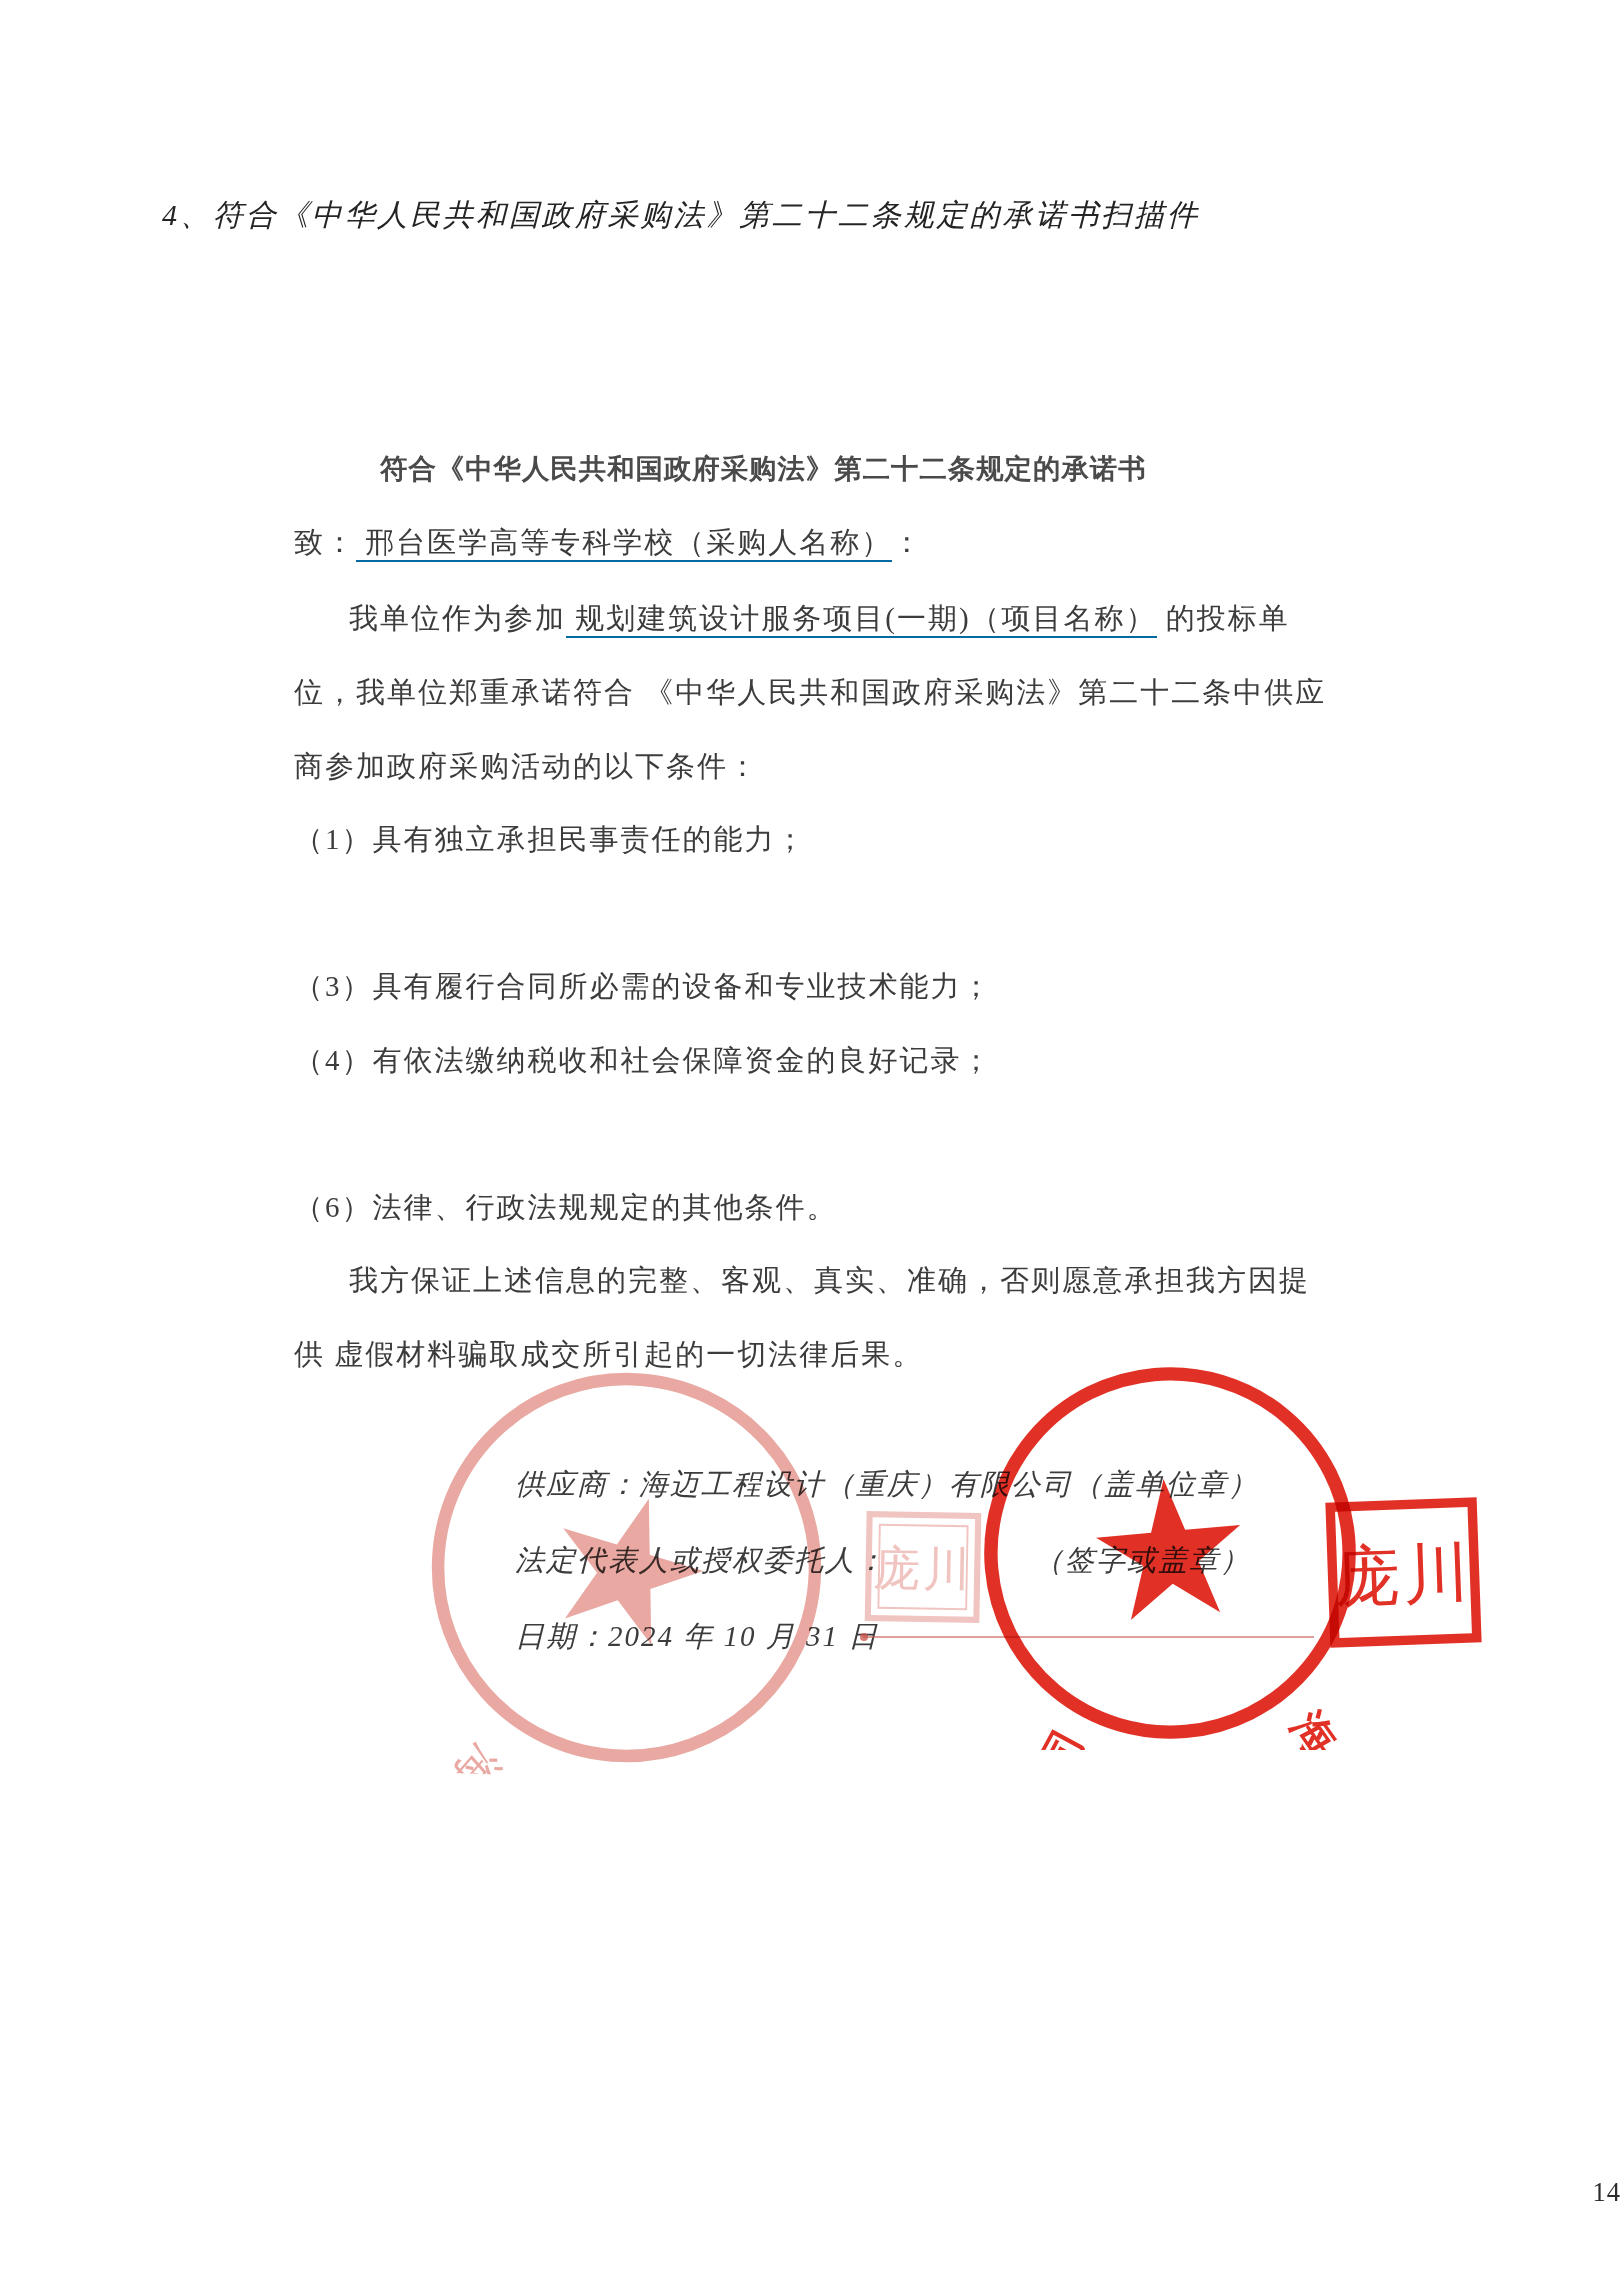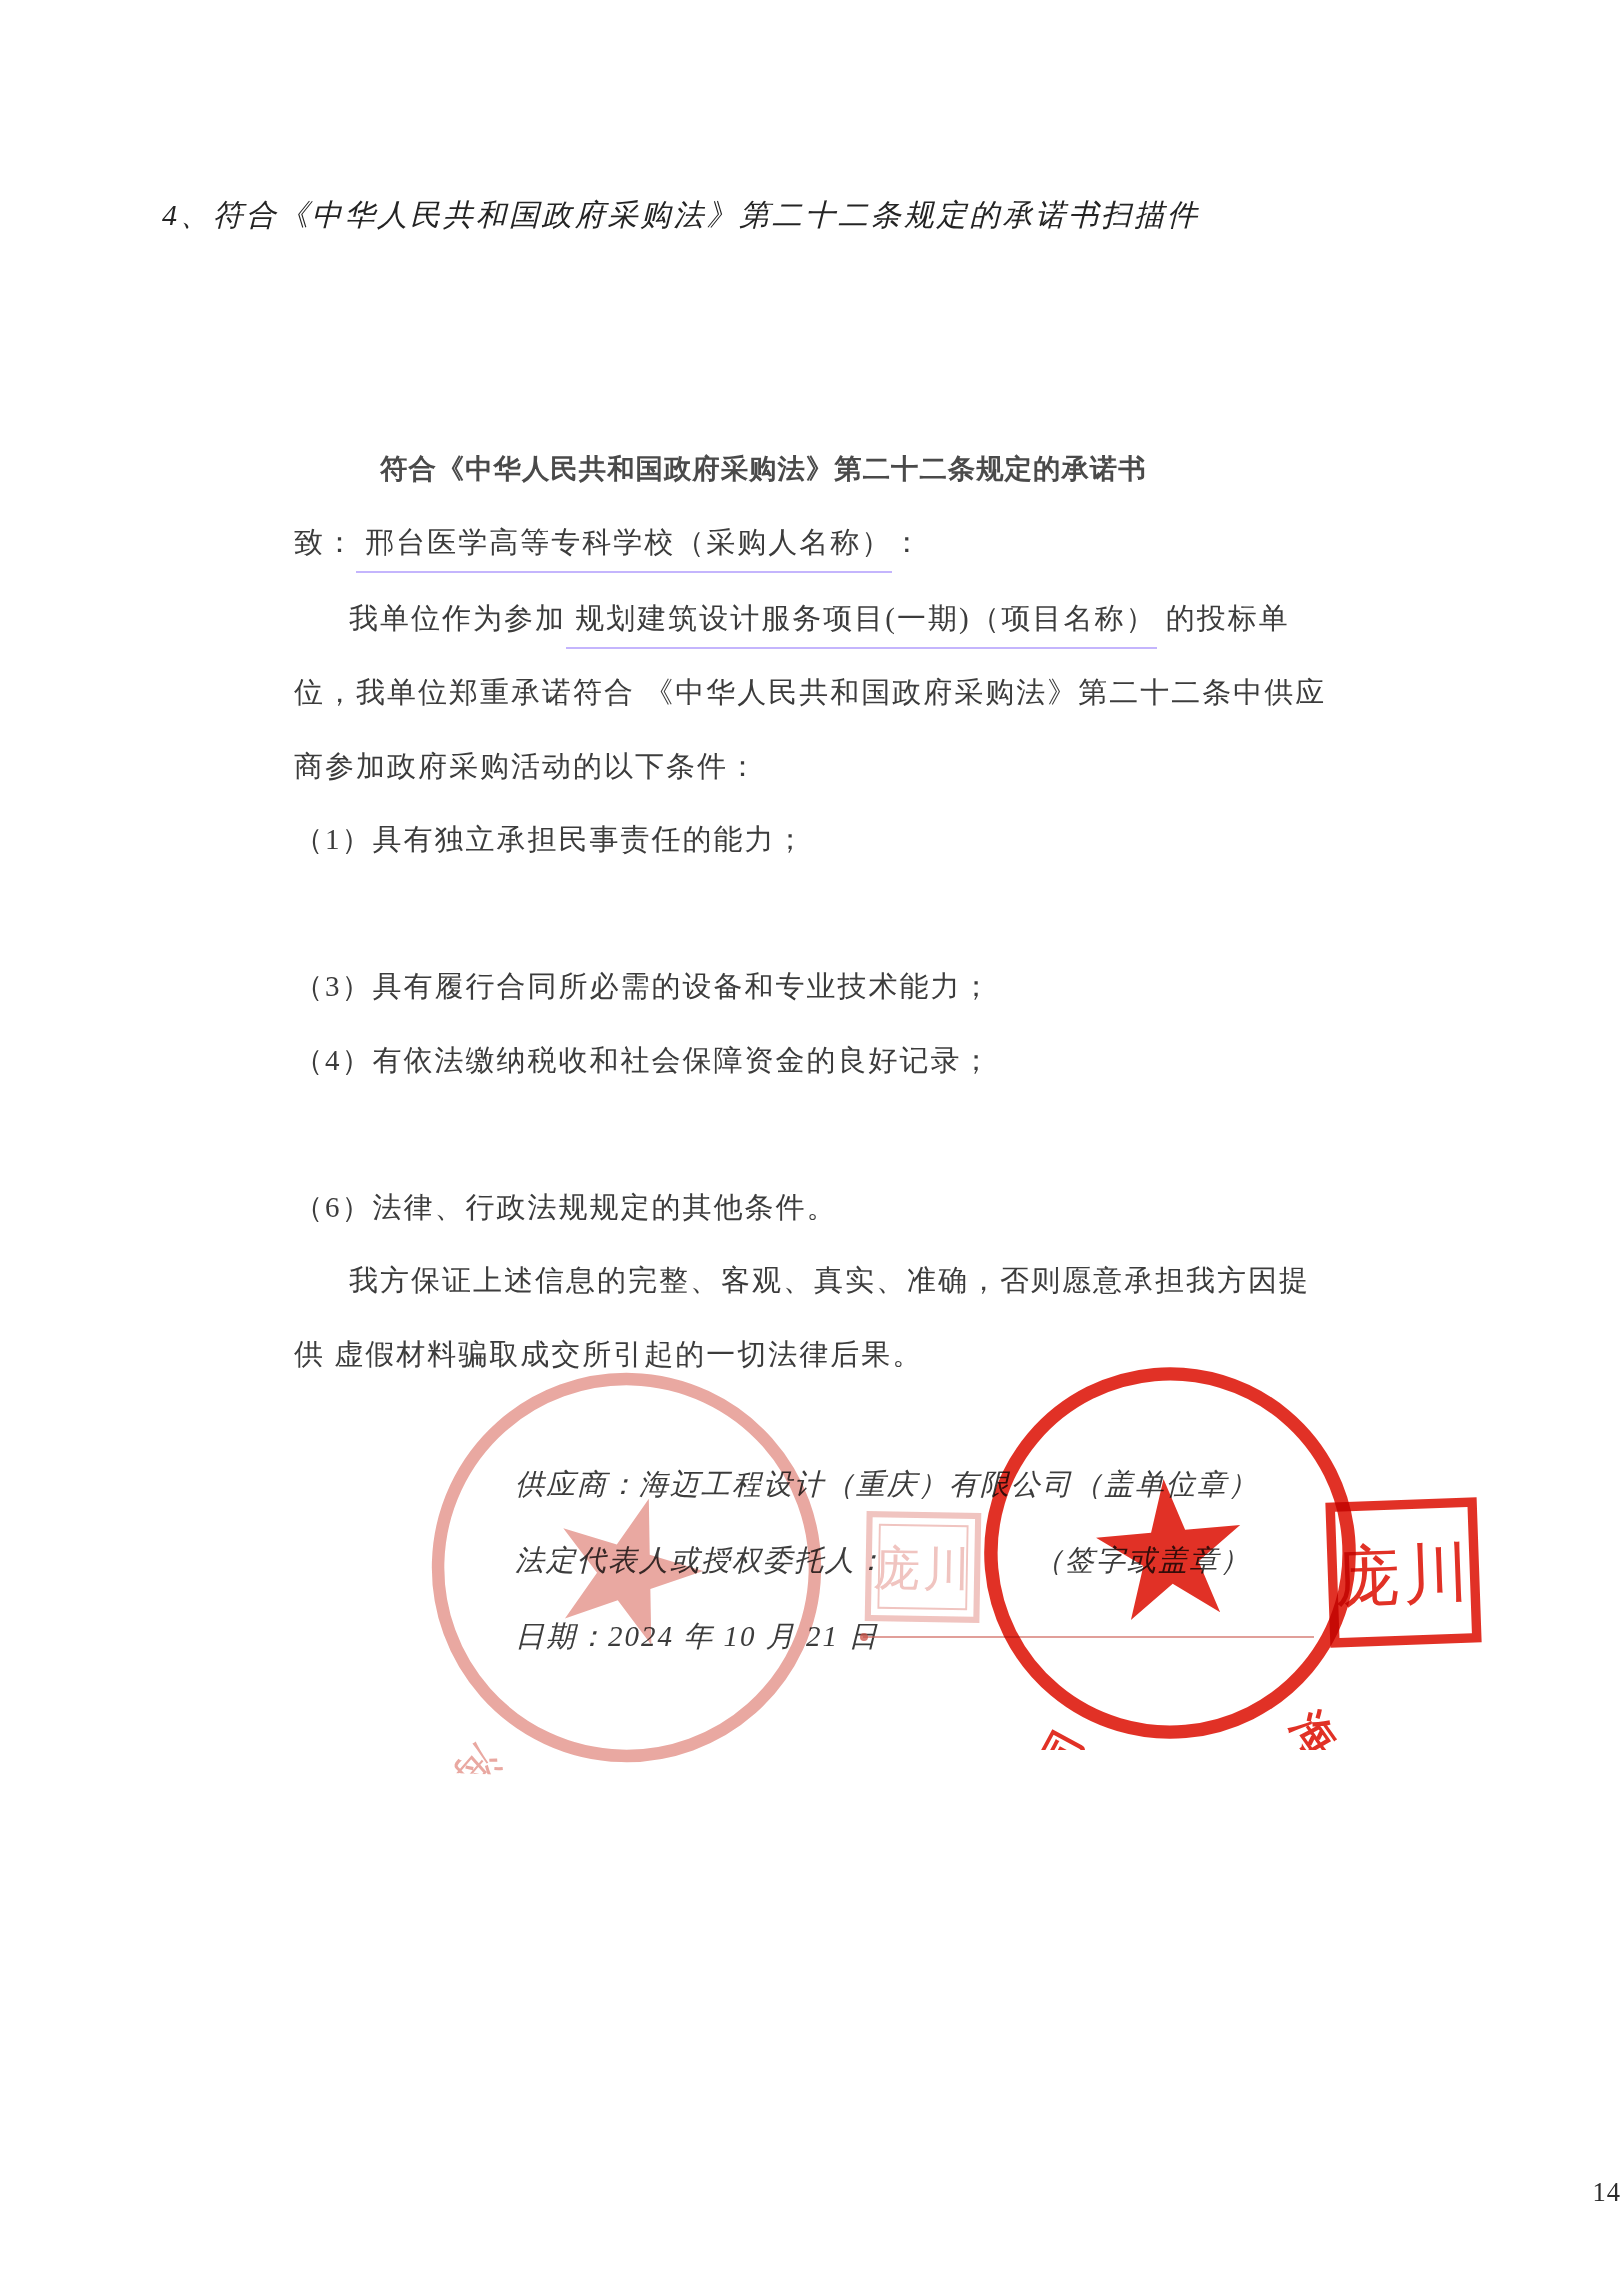--- a/index.html
+++ b/index.html
@@ -9,21 +9,21 @@
     font-family:"Liberation Serif","DejaVu Serif",serif;
     position:relative;
     overflow:hidden;
   }
   .page{position:absolute;inset:0;background:#fff;}
   .txt{position:absolute;color:#3c3c3c;font-size:29px;letter-spacing:2px;white-space:nowrap;line-height:41px;}
   .header{left:162px;top:194px;font-size:30px;color:#242424;letter-spacing:2.9px;font-style:italic;}
   .title{left:380px;top:429px;font-size:27.4px;font-weight:700;color:#4a4a4a;letter-spacing:1px;margin-top:20px;}
   .body-left{left:294px;}
   .indent{padding-left:55px;}
-  .u{border-bottom:2px solid #c4b5fd;padding-bottom:13px;}
+  .u{border-bottom:2px solid #0369a1;padding-bottom:2px;}
   .sign-left{left:515px;font-style:italic;}
   .spacer{display:inline-block;width:147px;}
   .pageno{left:0;right:0;top:2172px;text-align:right;font-size:26.5px;color:#2c2c2c;letter-spacing:1px;}
   .seal{position:absolute;mix-blend-mode:multiply;pointer-events:none;}
   .seal text{font-family:"Liberation Serif","DejaVu Serif",serif;}
   .seal-circ-left{left:415px;top:1356px;width:423px;height:423px;opacity:.52;transform:rotate(2deg);}
   .seal-circ-right{left:973px;top:1356px;width:394px;height:394px;opacity:.95;}
   .seal-sq-light{left:864px;top:1510px;width:118px;height:114px;opacity:.40;transform:rotate(1deg);}
   .seal-sq-red{left:1325px;top:1489px;width:157px;height:167px;opacity:.95;transform:rotate(-2deg);}
   .sign-line{position:absolute;left:863px;top:1636px;width:451px;height:2px;background:rgba(205,95,85,.6);}
@@ -53,21 +53,21 @@
   <div class="txt body-left" style="top:1040px">（4）有依法缴纳税收和社会保障资金的良好记录；</div>
   <div class="txt body-left" style="top:1187px">（6）法律、行政法规规定的其他条件。</div>
 
   <div class="txt body-left indent" style="top:1260px">我方保证上述信息的完整、客观、真实、准确，否则愿意承担我方因提</div>
   <div class="txt body-left" style="top:1334px">供 虚假材料骗取成交所引起的一切法律后果。</div>
 
   <div class="txt sign-left" style="top:1464px">供应商：海迈工程设计（重庆）有限公司（盖单位章）</div>
   <div class="txt sign-left" style="top:1540px">
     <span>法定代表人或授权委托人：</span><span class="spacer"></span><span>（签字或盖章）</span>
   </div>
-  <div class="txt sign-left" style="top:1616px">日期：2024 年 10 月 21 日</div>
+  <div class="txt sign-left" style="top:1616px">日期：2024 年 10 月 31 日</div>
 
   <div class="sign-line">
       <span class="dot"></span>
     </div>
 
   <svg class="seal seal-circ-left" viewBox="0 0 440 440" color="#d4574a">
     <defs>
       <path id="ringL" d="M 220 370 A 150 150 0 1 1 219.9 370"></path>
       <path id="digL" d="M 220 100 A 120 120 0 1 0 219.9 100"></path>
     </defs>

